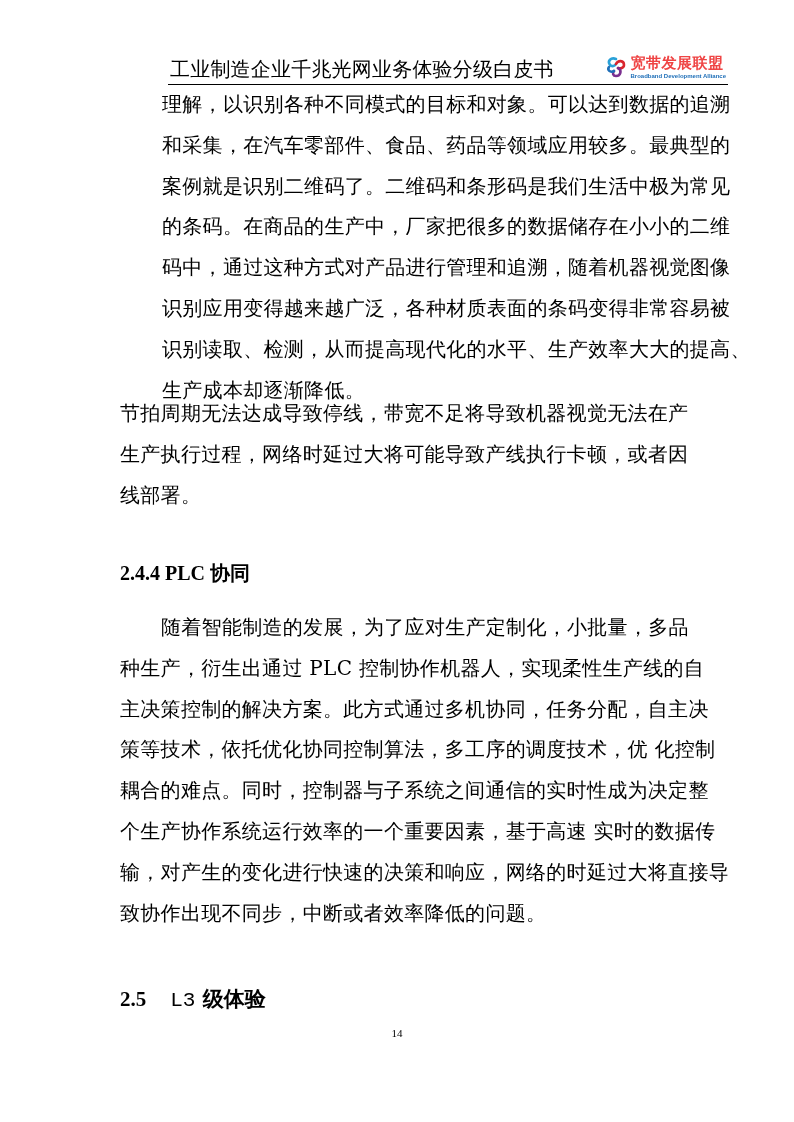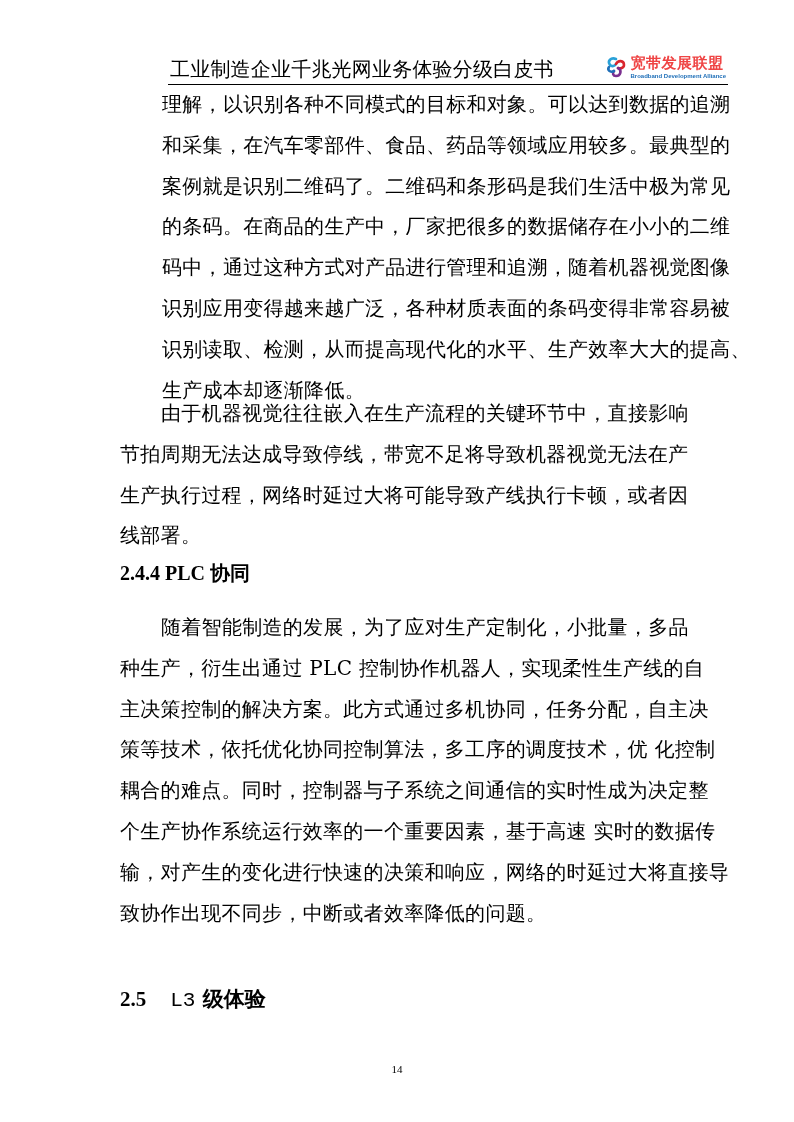--- a/index.html
+++ b/index.html
@@ -17,21 +17,21 @@
   .para { font-size: 20px; line-height: 40.8px; margin: 0; text-align: justify; text-align-last: left; letter-spacing: 0.3px; }
   .para .line { display: block; white-space: nowrap; height: 40.8px; }
   .indent { padding-left: 41px; }
   .h3 { font-family: "Liberation Serif", "DejaVu Serif", serif; font-weight: bold; font-size: 20px;
         position: absolute; left: 120px; top: 560px; white-space: nowrap; }
   .h2 { position: absolute; left: 120px; top: 985px; white-space: nowrap; font-size: 21px; }
   .h2 .num { font-family: "Liberation Serif", serif; font-weight: bold; }
   .h2 .txt { font-family: Liberation Mono, monospace; font-weight: normal; margin-left: 24px; }
   .h2 .txt2 { font-family: "DejaVu Serif", serif; font-weight: bold; text-align: right; }
   .page-num { position: absolute; left: 0; width: 794px; top: 1027px; text-align: center;
-              font-family: "Liberation Serif", serif; font-size: 11px; margin-top: 36px; }
+              font-family: "Liberation Serif", serif; font-size: 11px; }
   .block { position: absolute; left: 120px; width: 580px; }
 </style>
 </head>
 <body>
 
 <div class="header">
   <div class="header-title">工业制造企业千兆光网业务体验分级白皮书</div>
   <div class="logo">
     <svg viewBox="0 0 24 24">
       <path d="M12 4 C7 2, 3 6, 6 10 C8 12, 11 11, 12 9" fill="none" stroke="#2aa1d8" stroke-width="2.6" stroke-linecap="round"></path>
@@ -54,21 +54,20 @@
     <span class="line">的条码。在商品的生产中，厂家把很多的数据储存在小小的二维</span>
     <span class="line">码中，通过这种方式对产品进行管理和追溯，随着机器视觉图像</span>
     <span class="line">识别应用变得越来越广泛，各种材质表面的条码变得非常容易被</span>
     <span class="line">识别读取、检测，从而提高现代化的水平、生产效率大大的提高、</span>
     <span class="line">生产成本却逐渐降低。</span>
   </p>
 </div>
 
 <div class="block" style="top:393px;">
   <p class="para">
-    <span class="line indent">由于机器视觉往往嵌入在生产流程的关键环节中，直接影响</span>
     <span class="line">节拍周期无法达成导致停线，带宽不足将导致机器视觉无法在产</span>
     <span class="line">生产执行过程，网络时延过大将可能导致产线执行卡顿，或者因</span>
     <span class="line">线部署。</span>
   </p>
 </div>
 
 <div class="h3">2.4.4  PLC 协同</div>
 
 <div class="block" style="top:607px;">
   <p class="para">

